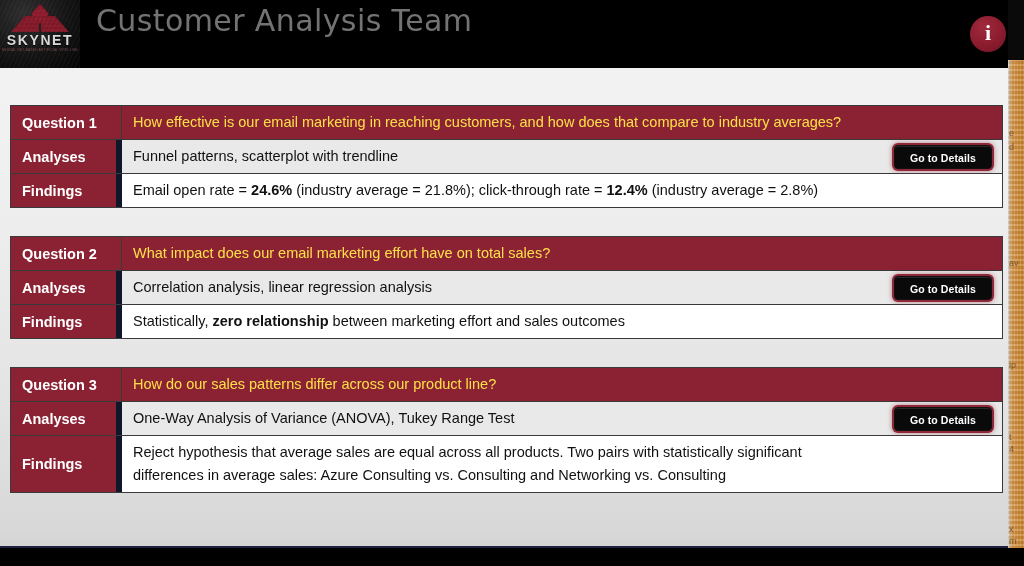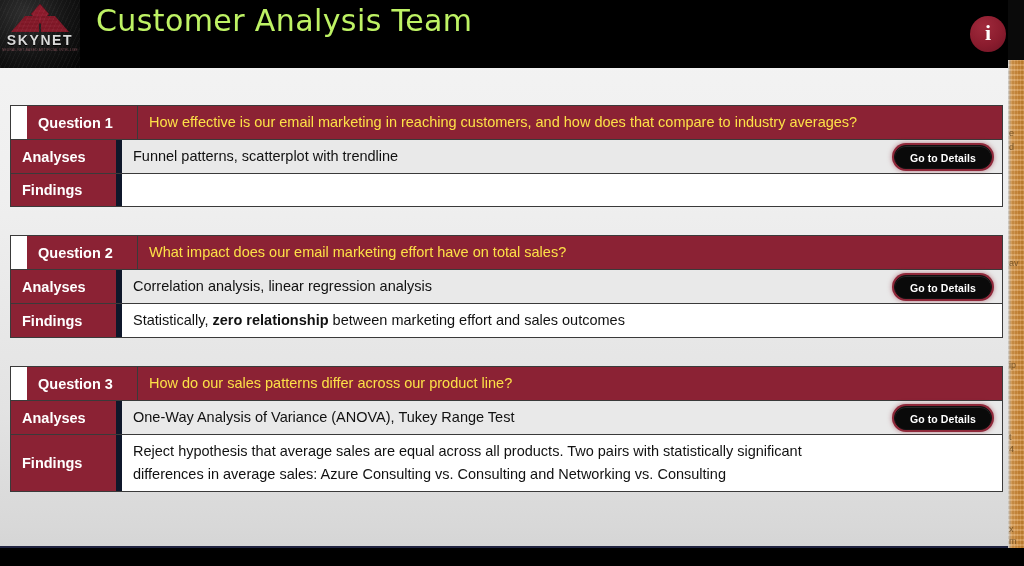--- a/index.html
+++ b/index.html
@@ -86,21 +86,21 @@
     overflow: hidden;
   }
 
   .header-title {
     position: absolute;
     left: 96px; top: 4px;
     font-family: "DejaVu Sans", sans-serif;
     font-size: 30px;
     font-weight: normal;
     letter-spacing: 0.4px;
-    color: #bef264;
+    color: #737373;
     line-height: 34px;
     white-space: nowrap;
   }
   .header-subtitle {
     position: absolute;
     left: 99px; top: 41px;
     font-family: "Liberation Sans", sans-serif;
     font-size: 17px;
     font-weight: normal;
     letter-spacing: 0.2px;
@@ -176,21 +176,21 @@
     font-size: 14.5px;
     line-height: 19px;
     color: #111;
     padding: 7px 12px 7px 11px;
     display: flex;
     align-items: center;
     position: relative;
   }
 
   
-  .row-question .qlabel { border-right: 1px solid #3a3a3a; margin-left: 16px; }
+  .row-question .qlabel { border-right: 1px solid #3a3a3a; }
   .row-question .qvalue {
     background: #8B2234;
     color: #fde047;
     font-weight: normal;
   }
 
   
   .row-analyses .qvalue {
     background: #E9E9E9;
     padding-right: 110px;
@@ -209,21 +209,21 @@
   .qvalue b { font-weight: bold; }
 
   
   .details-btn {
     position: absolute;
     right: 10px;
     top: 50%;
     transform: translateY(-50%);
     height: 24px;
     padding: 0 15px;
-    border-radius: 12px;
+    border-radius: 4px;
     background: #0a0a0a;
     color: #FFFFFF;
     font-size: 10.5px;
     font-weight: bold;
     letter-spacing: 0.1px;
     line-height: 24px;
     white-space: nowrap;
     cursor: pointer;
     border: 1px solid #111;
     box-shadow:
@@ -328,20 +328,23 @@
       </div>
       <div class="qrow row-analyses">
         <div class="qlabel">Analyses</div>
         <div class="qvalue">
           <span>Funnel patterns, scatterplot with trendline</span>
           <span class="details-btn" role="button">Go to Details</span>
         </div>
       </div>
       <div class="qrow row-findings">
         <div class="qlabel">Findings</div>
+        <div class="qvalue">
+          <span class="line">Email open rate = <b>24.6%</b> (industry average = 21.8%); click-through rate = <b>12.4%</b> (industry average = 2.8%)</span>
+        </div>
       </div>
     </div>
 
     <div class="qblock">
       <div class="qrow row-question">
         <div class="qlabel">Question 2</div>
         <div class="qvalue">What impact does our email marketing effort have on total sales?</div>
       </div>
       <div class="qrow row-analyses">
         <div class="qlabel">Analyses</div>

